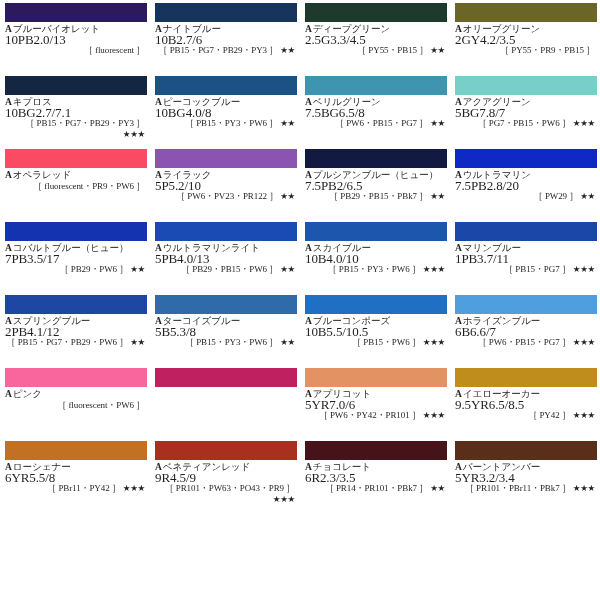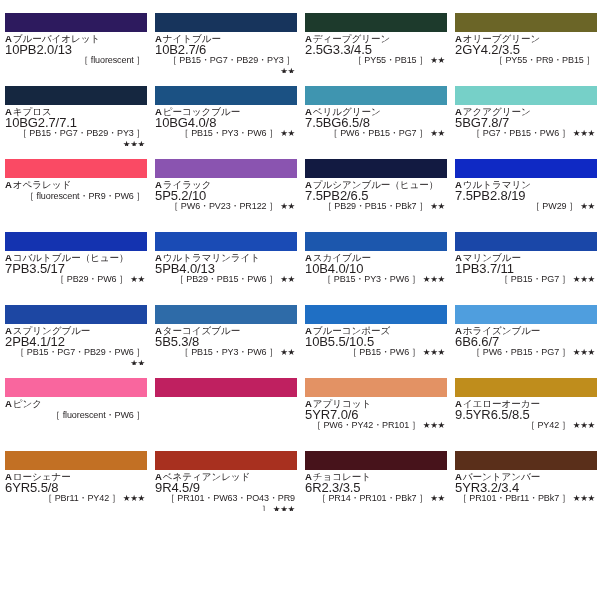--- a/index.html
+++ b/index.html
@@ -18,23 +18,24 @@
     position: relative;
     overflow: hidden;
   }
   .grid {
     display: grid;
     grid-template-columns: repeat(4, 150px);
     grid-auto-rows: 73px;
     width: 600px;
   }
   .cell {
-    padding: 13px 5px 0 5px;
+    padding: 3px 5px 0 5px;
     position: relative;
     overflow: hidden;
+    font-family: Liberation Serif, serif;
   }
   .swatch {
     width: 142px;
     height: 19px;
     display: block;
     margin-bottom: 2px;
   }
   .info {
     font-size: 9.2px;
     line-height: 10.6px;
@@ -157,21 +158,21 @@
         <div class="info">
           <div class="line"><span class="grade">A</span><span class="name">プルシアンブルー（ヒュー）</span></div>
           <div class="line munsell">7.5PB2/6.5</div>
           <div class="line wrap pigments"><span>［ PB29・PB15・PBk7 ］</span> <span class="stars">★★</span></div>
         </div>
       </div>
       <div class="cell">
         <span class="swatch" style="background: rgb(15, 41, 196);"></span>
         <div class="info">
           <div class="line"><span class="grade">A</span><span class="name">ウルトラマリン</span></div>
-          <div class="line munsell">7.5PB2.8/19</div>
+          <div class="line munsell">7.5PB2.8/20</div>
           <div class="line wrap pigments"><span>［ PW29 ］</span> <span class="stars">★★</span></div>
         </div>
       </div>
       <div class="cell">
         <span class="swatch" style="background: rgb(20, 51, 176);"></span>
         <div class="info">
           <div class="line"><span class="grade">A</span><span class="name">コバルトブルー（ヒュー）</span></div>
           <div class="line munsell">7PB3.5/17</div>
           <div class="line wrap pigments"><span>［ PB29・PW6 ］</span> <span class="stars">★★</span></div>
         </div>

